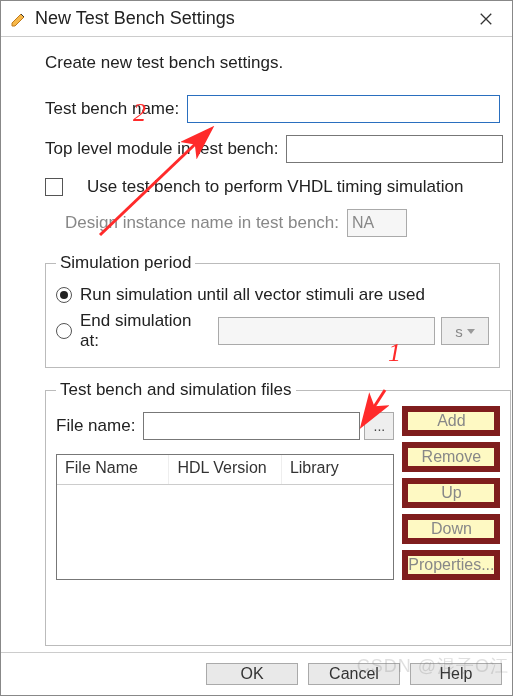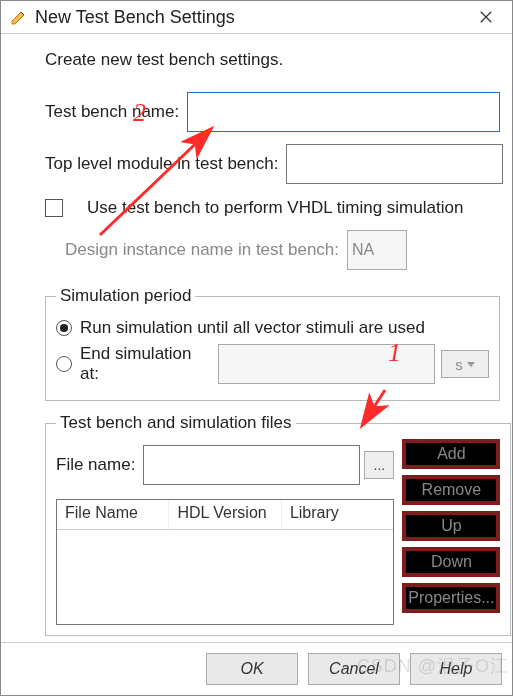--- a/index.html
+++ b/index.html
@@ -6,44 +6,44 @@
   body { margin: 0; background: #fff; width: 513px; height: 696px; position: relative; overflow: hidden; }
   .dialog { width: 513px; height: 696px; border: 1px solid #888; background: #fff; display: flex; flex-direction: column; }
   .titlebar { height: 36px; display: flex; align-items: center; padding: 0 8px; border-bottom: 1px solid #ccc; font-size: 18px; }
   .title-icon { width: 20px; height: 20px; margin-right: 6px; }
   .titlebar .title { flex: 1; color: #222; }
   .close-btn { width: 36px; height: 30px; display: flex; align-items: center; justify-content: center; color: #333; }
   .content { padding: 10px 12px 0 4px; flex: 1; display: flex; flex-direction: column; font-size: 17px; color: #222; margin-left: 40px; }
   .desc { margin: 6px 0 16px 0; }
   .row { display: flex; align-items: center; margin: 6px 0; }
   .row label.lbl { white-space: nowrap; margin-right: 8px; }
-  .txt { height: 40px; border: 1px solid #777; padding: 0 4px; font-size: 16px; background: #fff; }
+  .txt { height: 28px; border: 1px solid #777; padding: 0 4px; font-size: 16px; background: #fff; }
   .txt.blue { border: 1px solid #2a6fbf; }
   .txt.disabled { border: 1px solid #aaa; background: #f6f6f6; color: #888; }
   .chkrow { display: flex; align-items: center; margin: 8px 0 6px 0; gap: 24px; }
   .chk { width: 18px; height: 18px; border: 1px solid #555; }
   .designrow { display: flex; align-items: center; margin: 6px 0 10px 20px; color: #888; }
   .designrow input { margin-left: 8px; min-width:0; }
   fieldset { border: 1px solid #bbb; margin: 6px 0; padding: 6px 10px 10px 10px; }
   fieldset legend { font-size: 17px; color: #222; padding: 0 4px; }
   .radio { width: 16px; height: 16px; border-radius: 50%; border: 1px solid #555; display: inline-flex; align-items: center; justify-content: center; margin-right: 8px; flex-shrink: 0; }
   .radio.sel::after { content: ""; width: 8px; height: 8px; border-radius: 50%; background: #222; }
   .unit { width: 50px; height: 28px; border: 1px solid #aaa; background: #eee; color: #888; display: flex; align-items: center; justify-content: center; margin-left: 6px; font-size: 15px; gap:4px;}
   .unit .caret { border-left:4px solid transparent; border-right:4px solid transparent; border-top:5px solid #999; }
   .files-inner { display: flex; gap: 8px; }
   .files-left { flex: 1; display: flex; flex-direction: column; }
   .files-right { display: flex; flex-direction: column; gap: 6px; }
-  .btn { width: 98px; height: 30px; border: 4px solid #7f1d1d; background: #000000; color: #888; display: flex; align-items: center; justify-content: center; font-size: 16px; }
+  .btn { width: 98px; height: 30px; border: 6px solid #7f1d1d; background: #fef9c3; color: #888; display: flex; align-items: center; justify-content: center; font-size: 16px; }
   .browse { width: 30px; height: 28px; border: 1px solid #aaa; background: #eee; color: #444; display: flex; align-items: center; justify-content: center; font-size: 14px; margin-left: 4px; }
   .table { border: 1px solid #777; height: 126px; margin-top: 8px; background: #fff; }
   .thead { display: flex; height: 30px; border-bottom: 1px solid #ccc; }
   .th { flex: 1; padding: 4px 8px; color: #333; font-size: 16px; border-right: 1px solid #eee; }
   .th:last-child { border-right: none; }
   .footer { border-top: 1px solid #ccc; padding: 10px; display: flex; justify-content: flex-end; gap: 10px; }
-  .fbtn { width: 92px; height: 32px; border: 1px solid #aaa; background: #e9e9e9; color: #333; display: flex; align-items: center; justify-content: center; font-size: 16px; font-style: italic; }
+  .fbtn { width: 92px; height: 22px; border: 1px solid #aaa; background: #e9e9e9; color: #333; display: flex; align-items: center; justify-content: center; font-size: 16px; }
   .overlay { position: absolute; top: 0; left: 0; width: 513px; height: 696px; pointer-events: none; }
   .anno { position: absolute; font-family: "Times New Roman", serif; font-style: italic; color: #ff2a2a; font-size: 26px; font-weight: 500; }
   .watermark { position: absolute; right: 4px; bottom: 18px; color: rgba(128,128,128,0.25); font-size: 18px; letter-spacing: 1px; transform-origin: right bottom; }
 </style>
 </head>
 <body>
 
 <div class="dialog">
   <div class="titlebar">
     <span class="title-icon">

